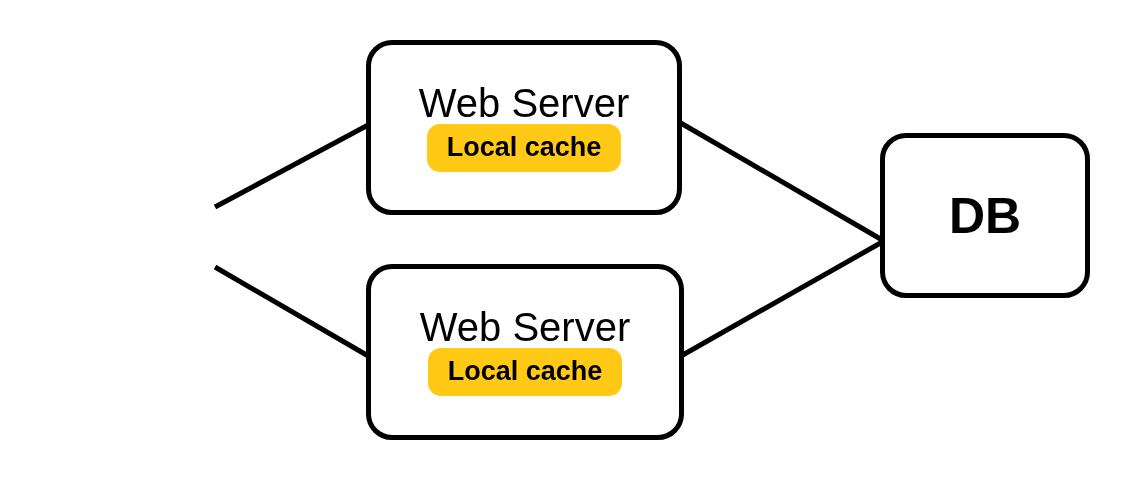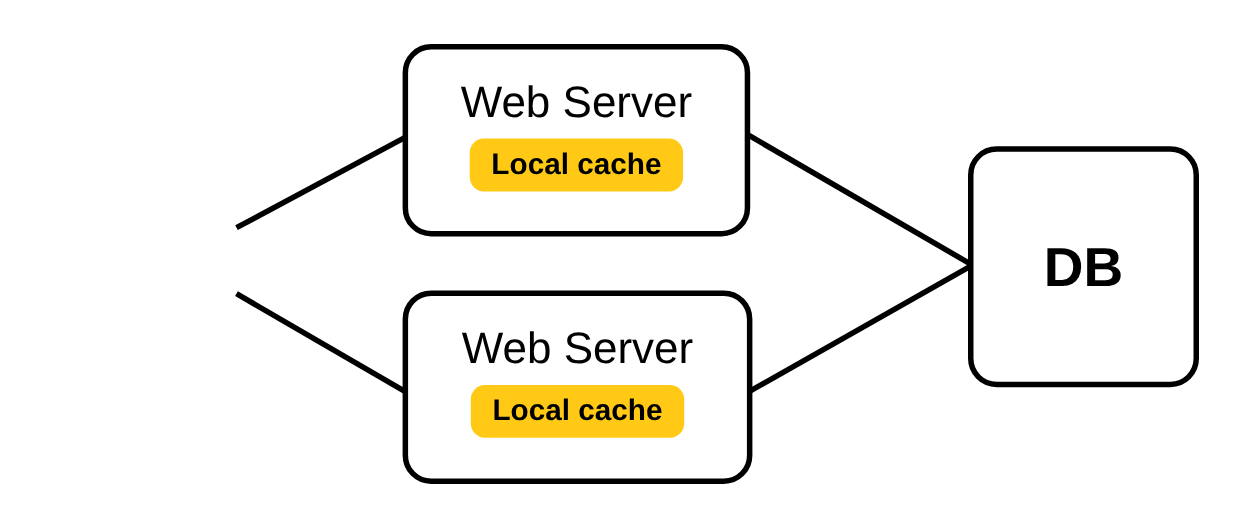--- a/index.html
+++ b/index.html
@@ -37,34 +37,34 @@
     background: #ffffff;
     border: 5px solid #000000;
     border-radius: 26px;
     display: flex;
     flex-direction: column;
     align-items: center;
     justify-content: flex-start;
   }
 
   .node-webserver {
-    padding-top: 27px;
+    padding-top: 37px;
   }
 
   .webserver-title {
     font-size: 40px;
     font-weight: 500;
     letter-spacing: 0px;
     color: #000000;
     line-height: 1.05;
     white-space: nowrap;
   }
 
   .cache-pill {
-    margin-top: 12px;
+    margin-top: 0;
     background: #FFC915;
     border-radius: 13px;
     padding: 10px 20px 11px 20px;
     display: flex;
     align-items: center;
     justify-content: center;
   }
 
   .cache-pill-label {
     font-size: 27px;
@@ -98,21 +98,21 @@
     font-size: 52px;
     font-weight: 700;
     letter-spacing: -0.5px;
     line-height: 1;
   }
 
   
   #node-client        { left: 27px;  top: 209px; }
   #node-webserver-1   { left: 366px; top: 40px;  width: 316px; height: 175px; }
   #node-webserver-2   { left: 366px; top: 264px; width: 318px; height: 176px; }
-  #node-db            { left: 880px; top: 133px; width: 210px; height: 219px; }
+  #node-db            { left: 880px; top: 133px; width: 210px; height: 165px; }
 </style>
 </head>
 <body>
 
 <div id="diagram-canvas">
 
   <svg id="connector-layer" viewBox="0 0 1128 484" width="1128" height="484" xmlns="http://www.w3.org/2000/svg">
     <line x1="215" y1="207" x2="370" y2="124" stroke="#000000" stroke-width="5" stroke-linecap="butt"></line>
     <line x1="215" y1="267" x2="370" y2="357" stroke="#000000" stroke-width="5" stroke-linecap="butt"></line>
     <line x1="679" y1="122" x2="884" y2="241" stroke="#000000" stroke-width="5" stroke-linecap="butt"></line>

